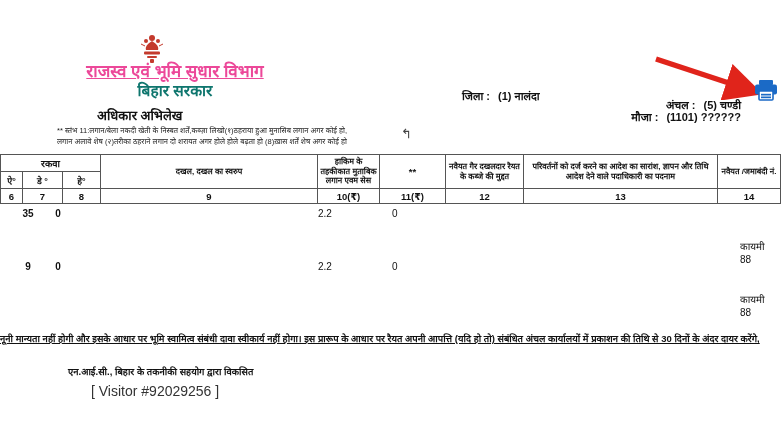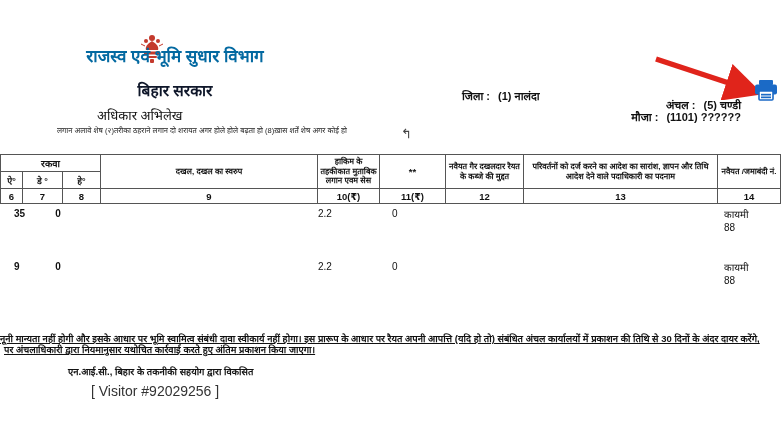--- a/index.html
+++ b/index.html
@@ -3,23 +3,23 @@
 <meta charset="utf-8">
 <style>
   html,body{margin:0;padding:0;background:#fff;}
   .page{
     position:relative;width:782px;height:424px;background:#ffffff;overflow:hidden;
     font-family:"Liberation Sans","DejaVu Sans",sans-serif;color:#111;
   }
   .abs{position:absolute;}
   
   .emblem{left:137px;top:32px;width:30px;height:34px;}
-  .dept-title{left:55px;top:44px;width:240px;text-align:center;font-size:17px;font-weight:bold;color:#0369a1;white-space:nowrap;}
-  .govt-title{left:55px;top:79px;width:240px;text-align:center;font-size:15.5px;font-weight:bold;color:#0f172a;}
-  .doc-title{left:97px;top:106px;font-size:13px;font-weight:normal;color:#111;}
+  .dept-title{left:55px;top:59px;width:240px;text-align:center;font-size:17px;font-weight:bold;color:#ec4899;white-space:nowrap;text-decoration:underline;}
+  .govt-title{left:55px;top:79px;width:240px;text-align:center;font-size:15.5px;font-weight:bold;color:#0f766e;}
+  .doc-title{left:97px;top:106px;font-size:13px;font-weight:bold;color:#111;}
   .notes{left:57px;top:125px;font-size:7.5px;line-height:11px;color:#222;white-space:nowrap;}
   .hook{left:401px;top:126px;font-size:13px;color:#444;}
   .hdr-line{font-size:11px;font-weight:bold;white-space:nowrap;}
   .district{left:462px;top:88px;}
   .anchal{right:41px;top:97px;text-align:right;}
   .mauja{right:41px;top:109px;}
   .khatadhari{right:0px;top:122px;text-align:right;font-size:12px;font-weight:bold;white-space:nowrap;}
   .lbl{margin-right:8px;}
   .arrow-wrap{left:648px;top:52px;width:120px;height:48px;pointer-events:none;}
   .print-btn{left:753px;top:79px;width:26px;height:22px;cursor:pointer;}
@@ -29,25 +29,25 @@
   th.small{font-size:8px;line-height:9.5px;font-weight:bold;}
   th.sub{font-size:9px;height:16px;}
   th.grp{font-size:9.5px;height:16px;}
   th.num{font-size:9.5px;height:14px;}
   th.no-left{border-left:none;}
   
   .body-rows{left:0;top:205px;width:780px;height:118px;}
   .brow{position:absolute;left:0;width:780px;height:40px;}
   .bval{position:absolute;font-size:10px;color:#111;}
   .bnum{font-weight:bold;}
-  .v-de{left:14px;width:28px;text-align:left;}
+  .v-de{left:14px;width:28px;text-align:center;}
   .v-he{left:48px;width:20px;text-align:center;}
   .v-lagaan{left:318px;}
   .v-11{left:392px;}
-  .v-nav{left:724px;line-height:13px;}
+  .v-nav{left:740px;line-height:13px;margin-top:32px;}
   
   .disc{font-size:9.5px;font-weight:bold;white-space:nowrap;color:#111;text-decoration:underline;}
   .disc1{left:0;top:332px;}
   .disc2{left:4px;top:343px;}
   .credit{left:68px;top:365px;font-size:9.5px;font-weight:bold;}
   .visitor{left:91px;top:383px;font-size:14px;color:#333;}
 </style>
 </head>
 <body>
 
@@ -69,20 +69,21 @@
           <path d="M26 12 L22 14"></path>
       </g>
     </svg>
   </div>
 
   <div class="abs dept-title">राजस्व एवं भूमि सुधार विभाग</div>
   <div class="abs govt-title">बिहार सरकार</div>
   <div class="abs doc-title">अधिकार अभिलेख</div>
 
   <div class="abs notes">
+    <div>** स्तंभ 11:लगान/बेला नकदी खेती के निस्बत शर्तें,कब्ज़ा लिखो(१)ठहराया हुआ मुनासिब लगान अगर कोई हो,</div>
     <div>लगान अलावे शेष (२)तरीका ठहराने लगान दो शरायत अगर होले होले बढ़ता हो (8)ख़ास शर्तें शेष अगर कोई हो</div>
   </div>
   <div class="abs hook">↰</div>
 
   <div class="abs hdr-line district">
     <span class="lbl">जिला :</span><span>(1) नालंदा</span>
   </div>
   <div class="abs hdr-line anchal">
     <span class="lbl">अंचल :</span><span>(5) चण्डी</span>
   </div>
@@ -169,18 +170,17 @@
       <span class="bval v-lagaan">2.2</span>
       <span class="bval v-11">0</span>
       <span class="bval v-nav">
         <span>कायमी</span><br>
         <span>88</span>
       </span>
     </div>
   </div>
 
   <div class="abs disc disc1">नूनी मान्यता नहीं होगी और इसके आधार पर भूमि स्वामित्व संबंधी दावा स्वीकार्य नहीं होगा। इस प्रारूप के आधार पर रैयत अपनी आपत्ति (यदि हो तो) संबंधित अंचल कार्यालयों में प्रकाशन की तिथि से 30 दिनों के अंदर दायर करेंगे,</div>
-  <div class="abs disc disc2">पर अंचलाधिकारी द्वारा नियमानुसार यथोचित कार्रवाई करते हुए अंतिम प्रकाशन किया जाएगा।</div>
 
   <div class="abs credit">एन.आई.सी., बिहार के तकनीकी सहयोग द्वारा विकसित</div>
   <div class="abs visitor">[ Visitor #92029256 ]</div>
 
 </div>
 
 </body></html>

